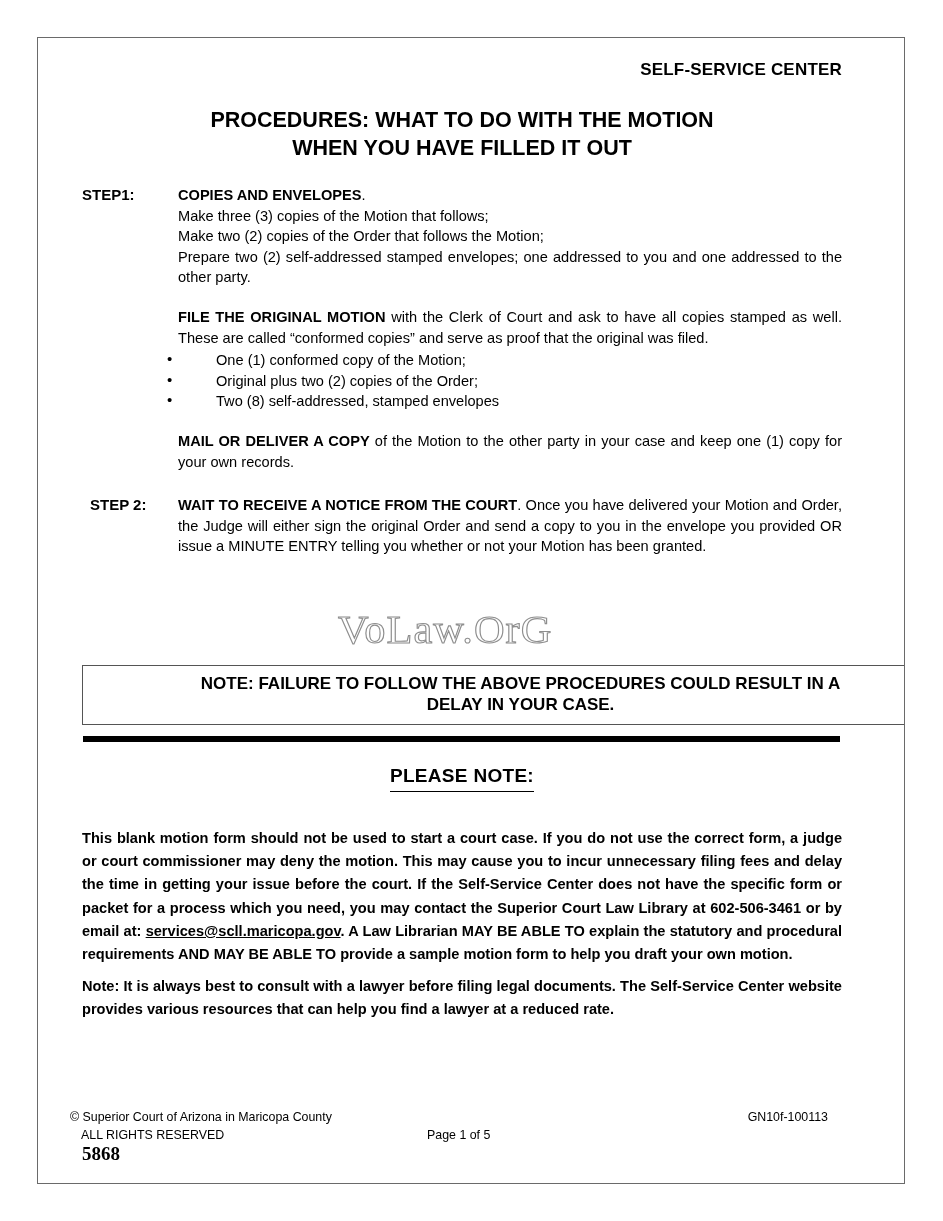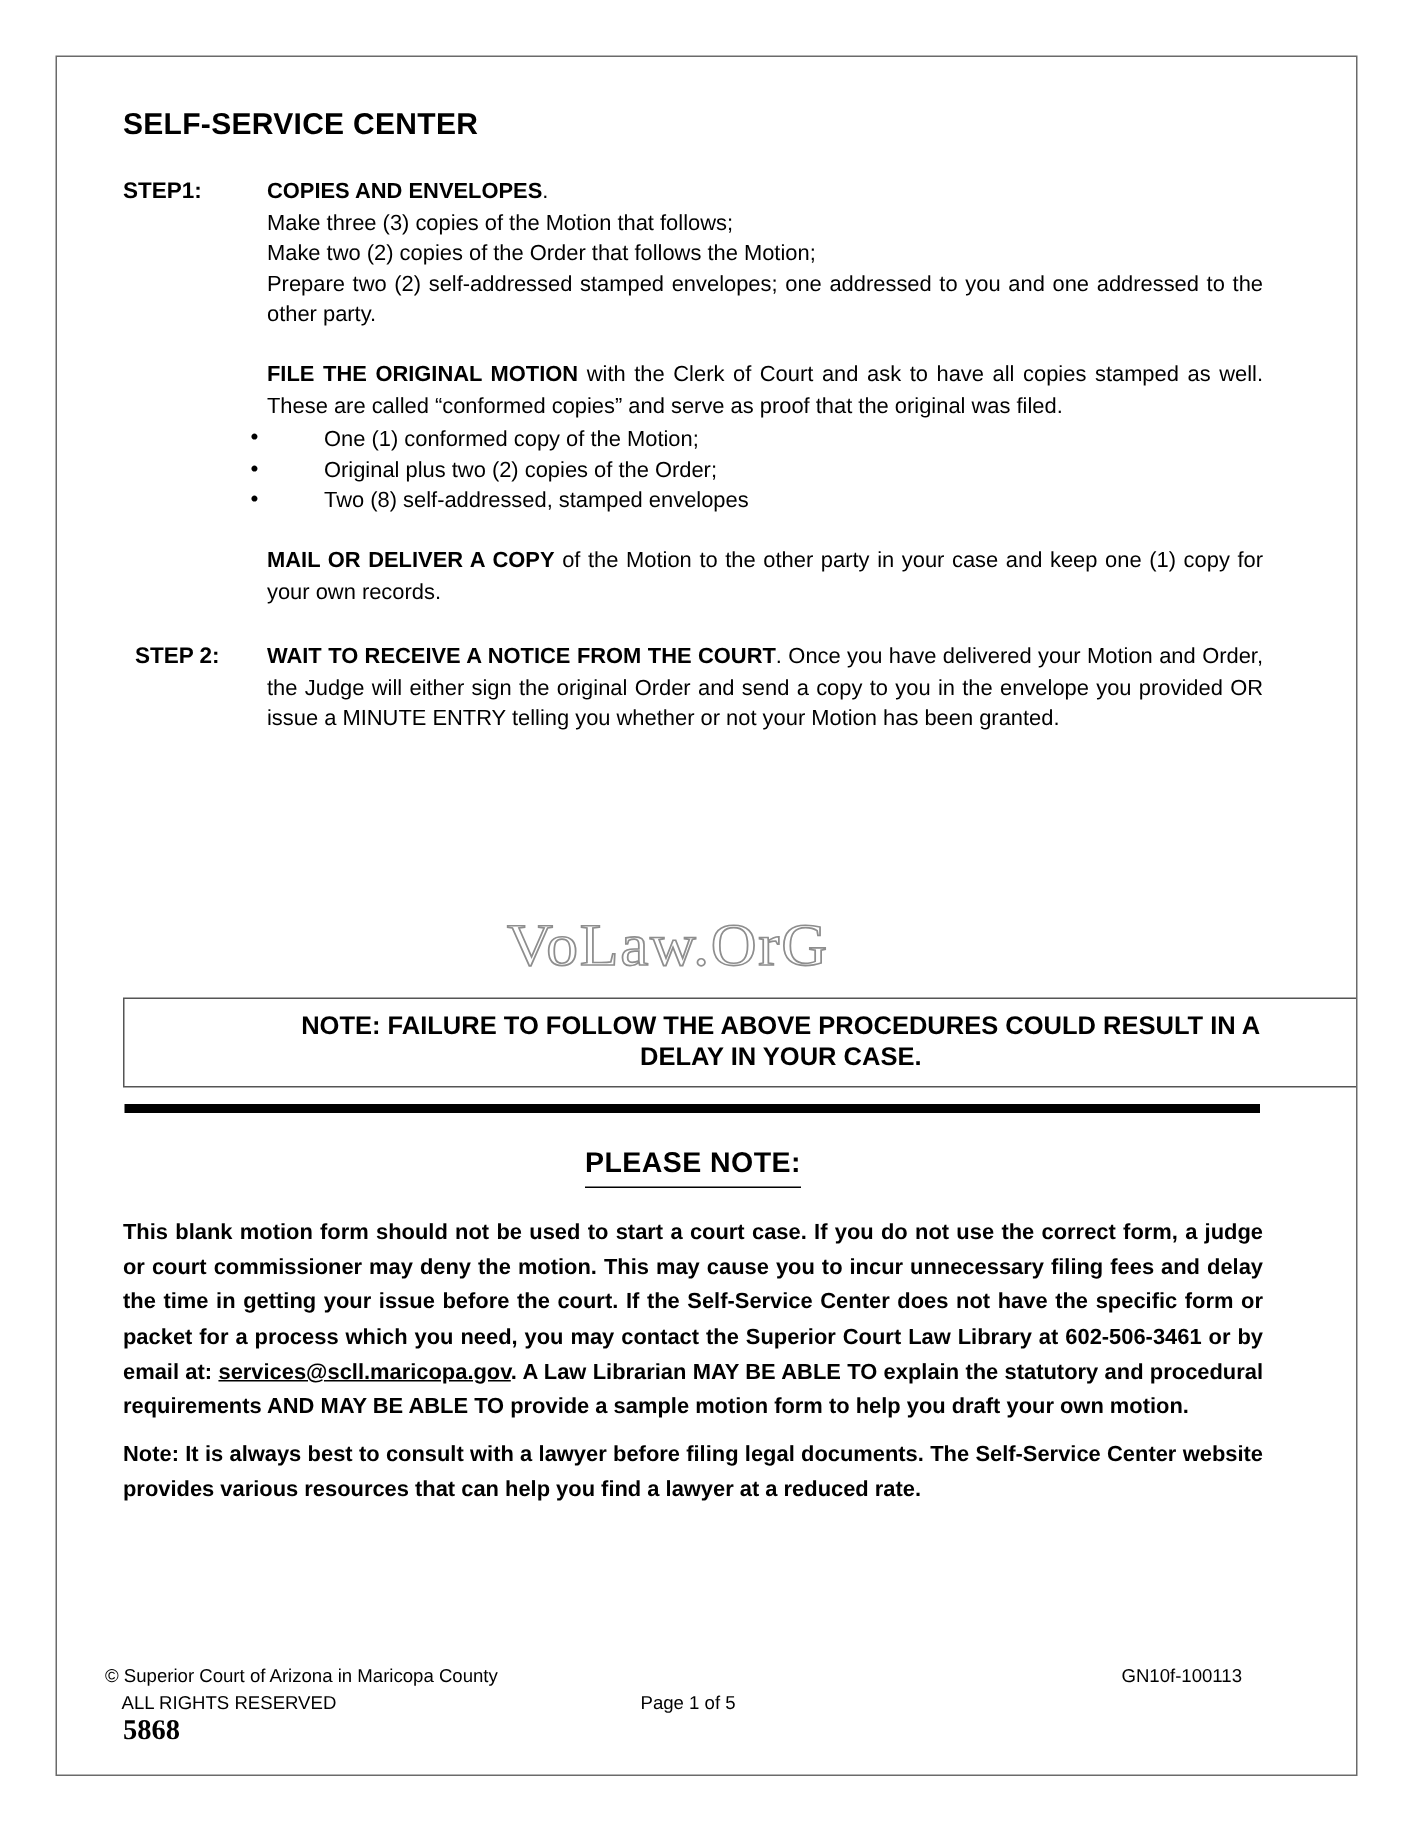--- a/index.html
+++ b/index.html
@@ -30,25 +30,25 @@
   .inner {
     position: absolute;
     left: 44px;
     top: 0;
     width: 760px;
     height: 100%;
   }
 
   
   .center-head {
-    text-align: left;
-    font-weight: bold;
-    font-size: 20px;
+    text-align: right;
+    font-weight: bold;
+    font-size: 17px;
     letter-spacing: .2px;
-    margin-top: 34px;
+    margin-top: 22px;
   }
   .doc-title {
     text-align: center;
     font-weight: bold;
     font-size: 21.5px;
     line-height: 28px;
     margin-top: 26px;
   }
   .doc-title .l2 { display: block; }
 
@@ -148,21 +148,21 @@
     text-align: center;
     font-weight: bold;
     font-size: 19px;
     letter-spacing: .3px;
   }
   .pn-title span {
     border-bottom: 1.6px solid #000;
     padding-bottom: 5px;
   }
   .pn-para {
-    margin-top: 24px;
+    margin-top: 40px;
     font-weight: bold;
     font-size: 14.6px;
     line-height: 23.2px;
     text-align: justify;
   }
   .pn-para.second { margin-top: 9px; }
   .pn-para a.email {
     color: #000;
     text-decoration: underline;
     font-weight: bold;
@@ -192,20 +192,24 @@
   }
 </style>
 </head>
 <body>
 
 <div class="page">
   <div class="inner">
 
     <div class="center-head">SELF-SERVICE CENTER</div>
 
+    <div class="doc-title">
+      <span>PROCEDURES:  WHAT TO DO WITH THE MOTION</span>
+      <span class="l2">WHEN YOU HAVE FILLED IT OUT</span>
+    </div>
 
     <div class="step">
       <div class="step-label">STEP1:</div>
       <div class="step-body">
         <div class="hang"><b class="run">COPIES AND ENVELOPES</b><span>.</span></div>
         <div class="hang">Make three (3) copies of the Motion that follows;</div>
         <div class="hang">Make two (2) copies of the Order that follows the Motion;</div>
         <div>Prepare two (2) self-addressed stamped envelopes; one addressed to you and one addressed to the other party.</div>
 
         <div class="para"><b class="run">FILE THE ORIGINAL MOTION</b><span> with the Clerk of Court and ask to have all copies stamped as well.  These are called “conformed copies” and serve as proof that the original was filed.</span></div>

